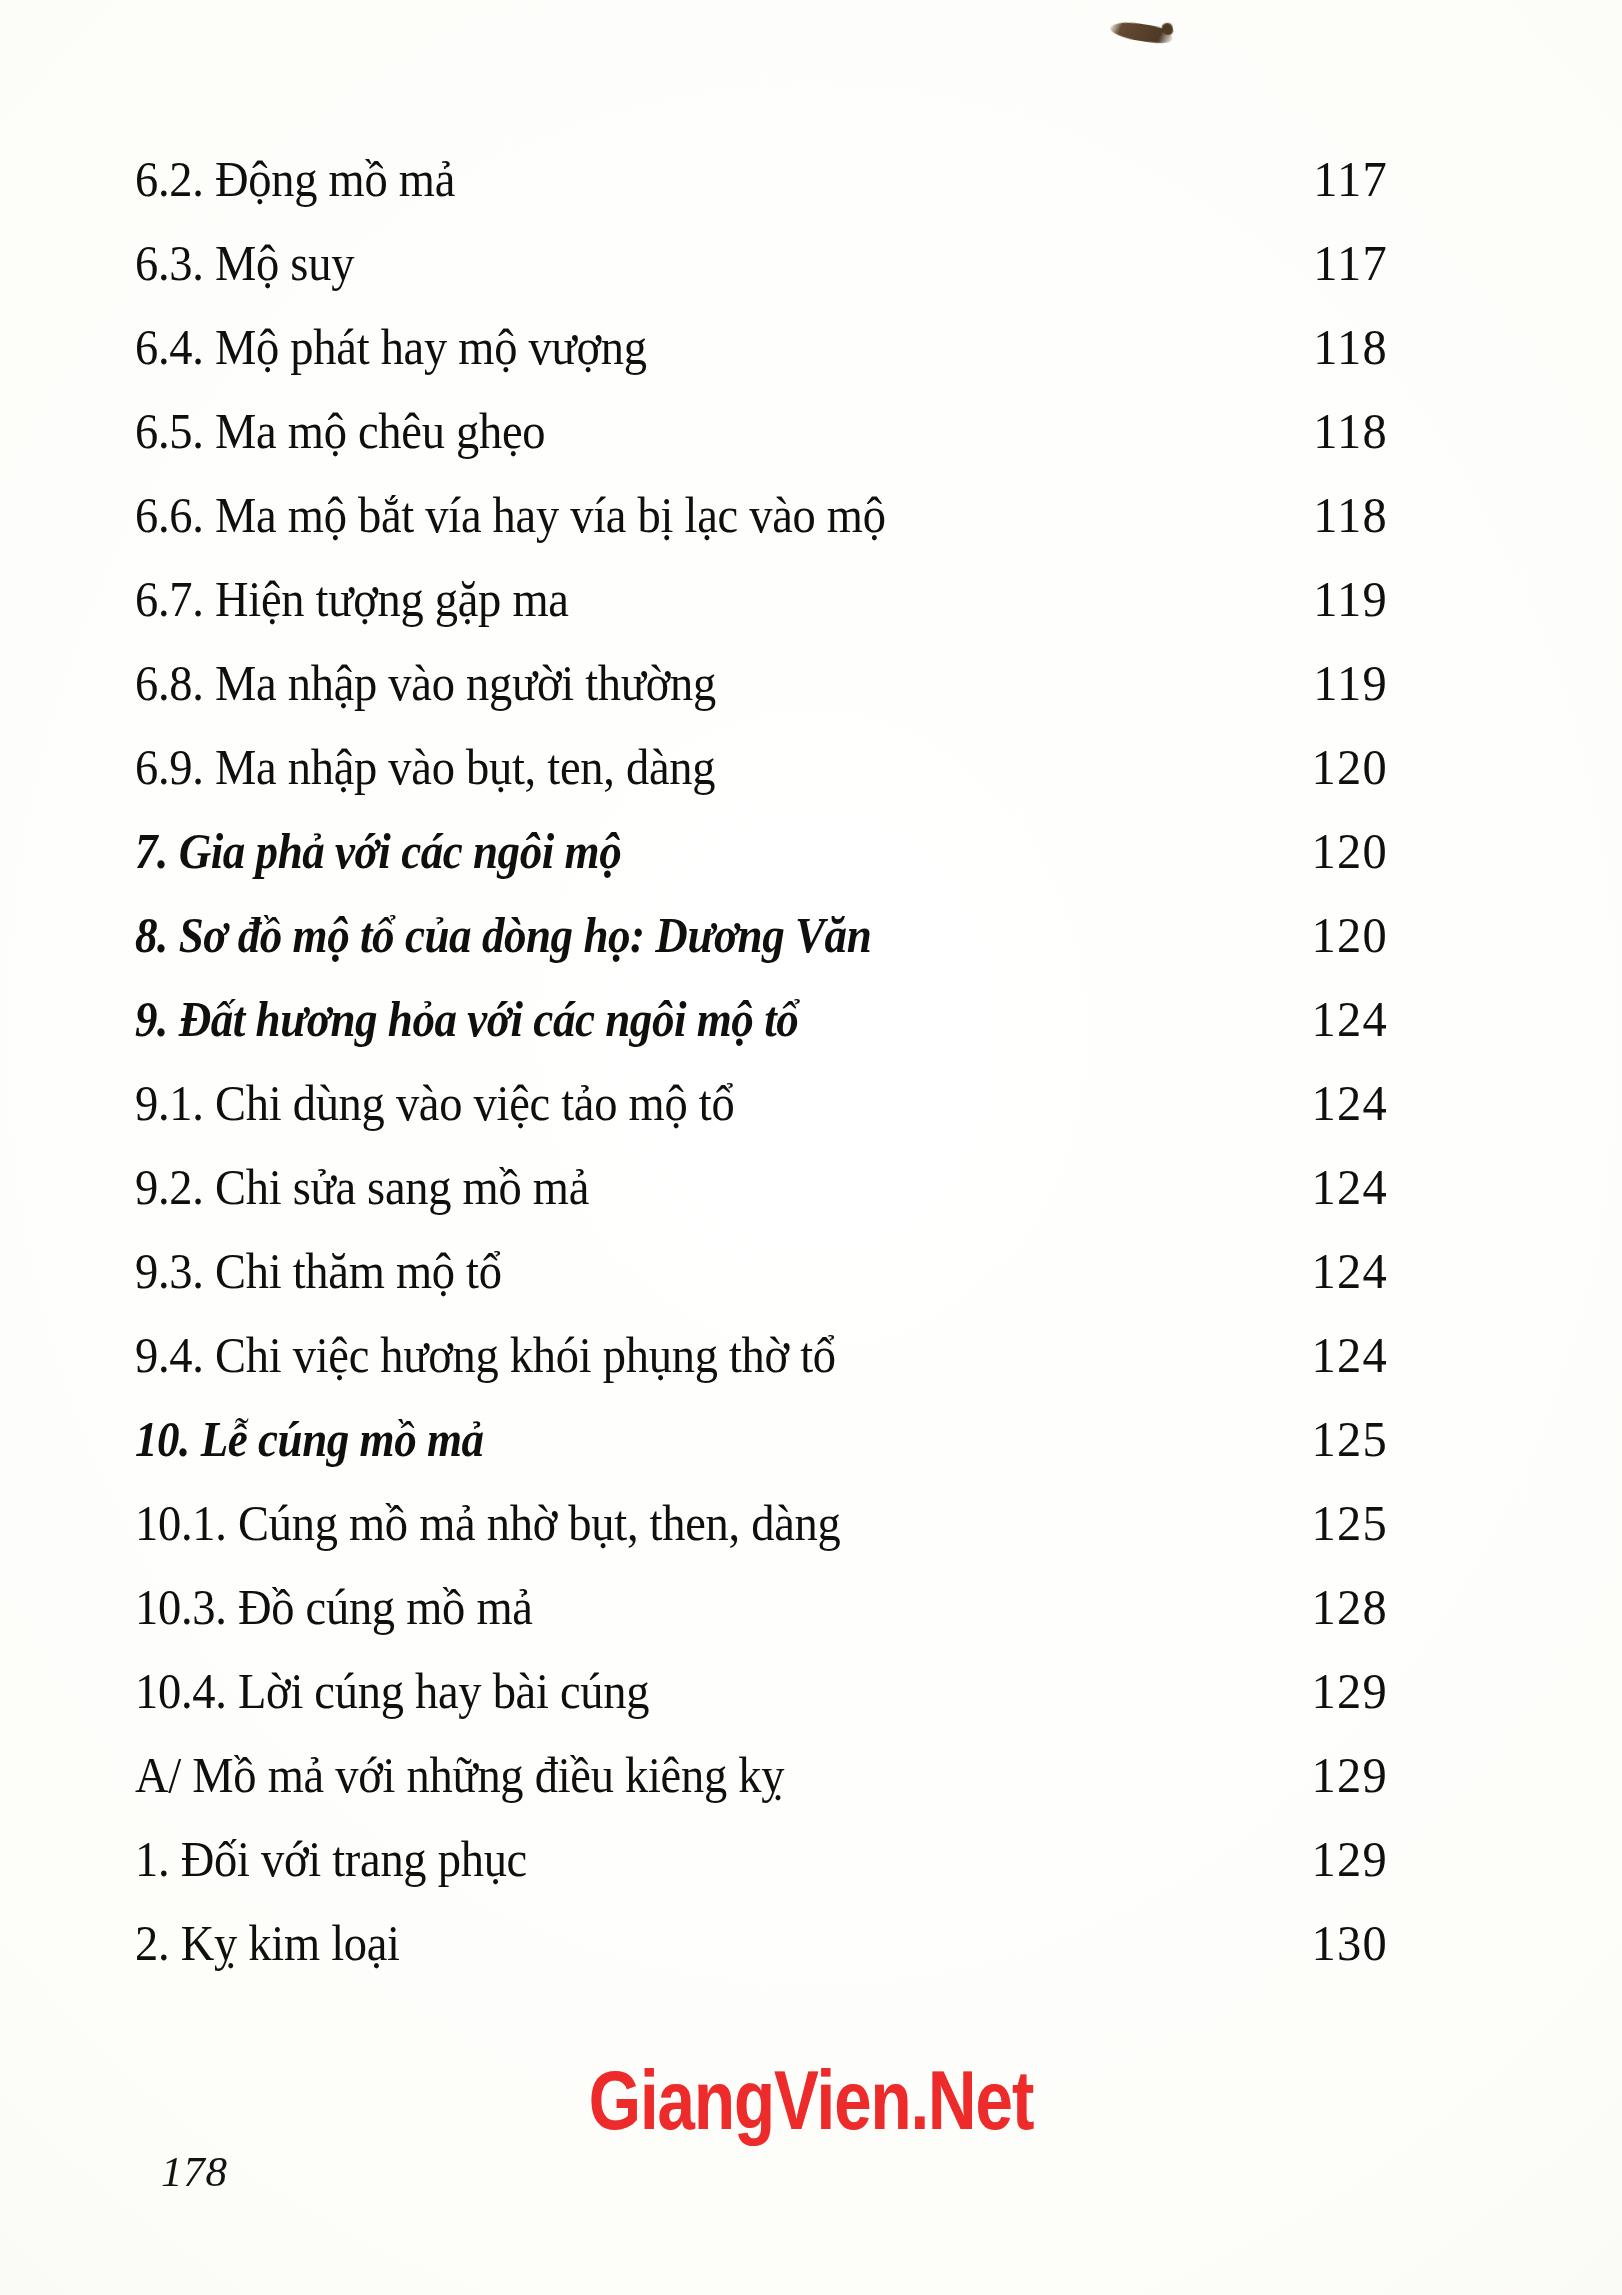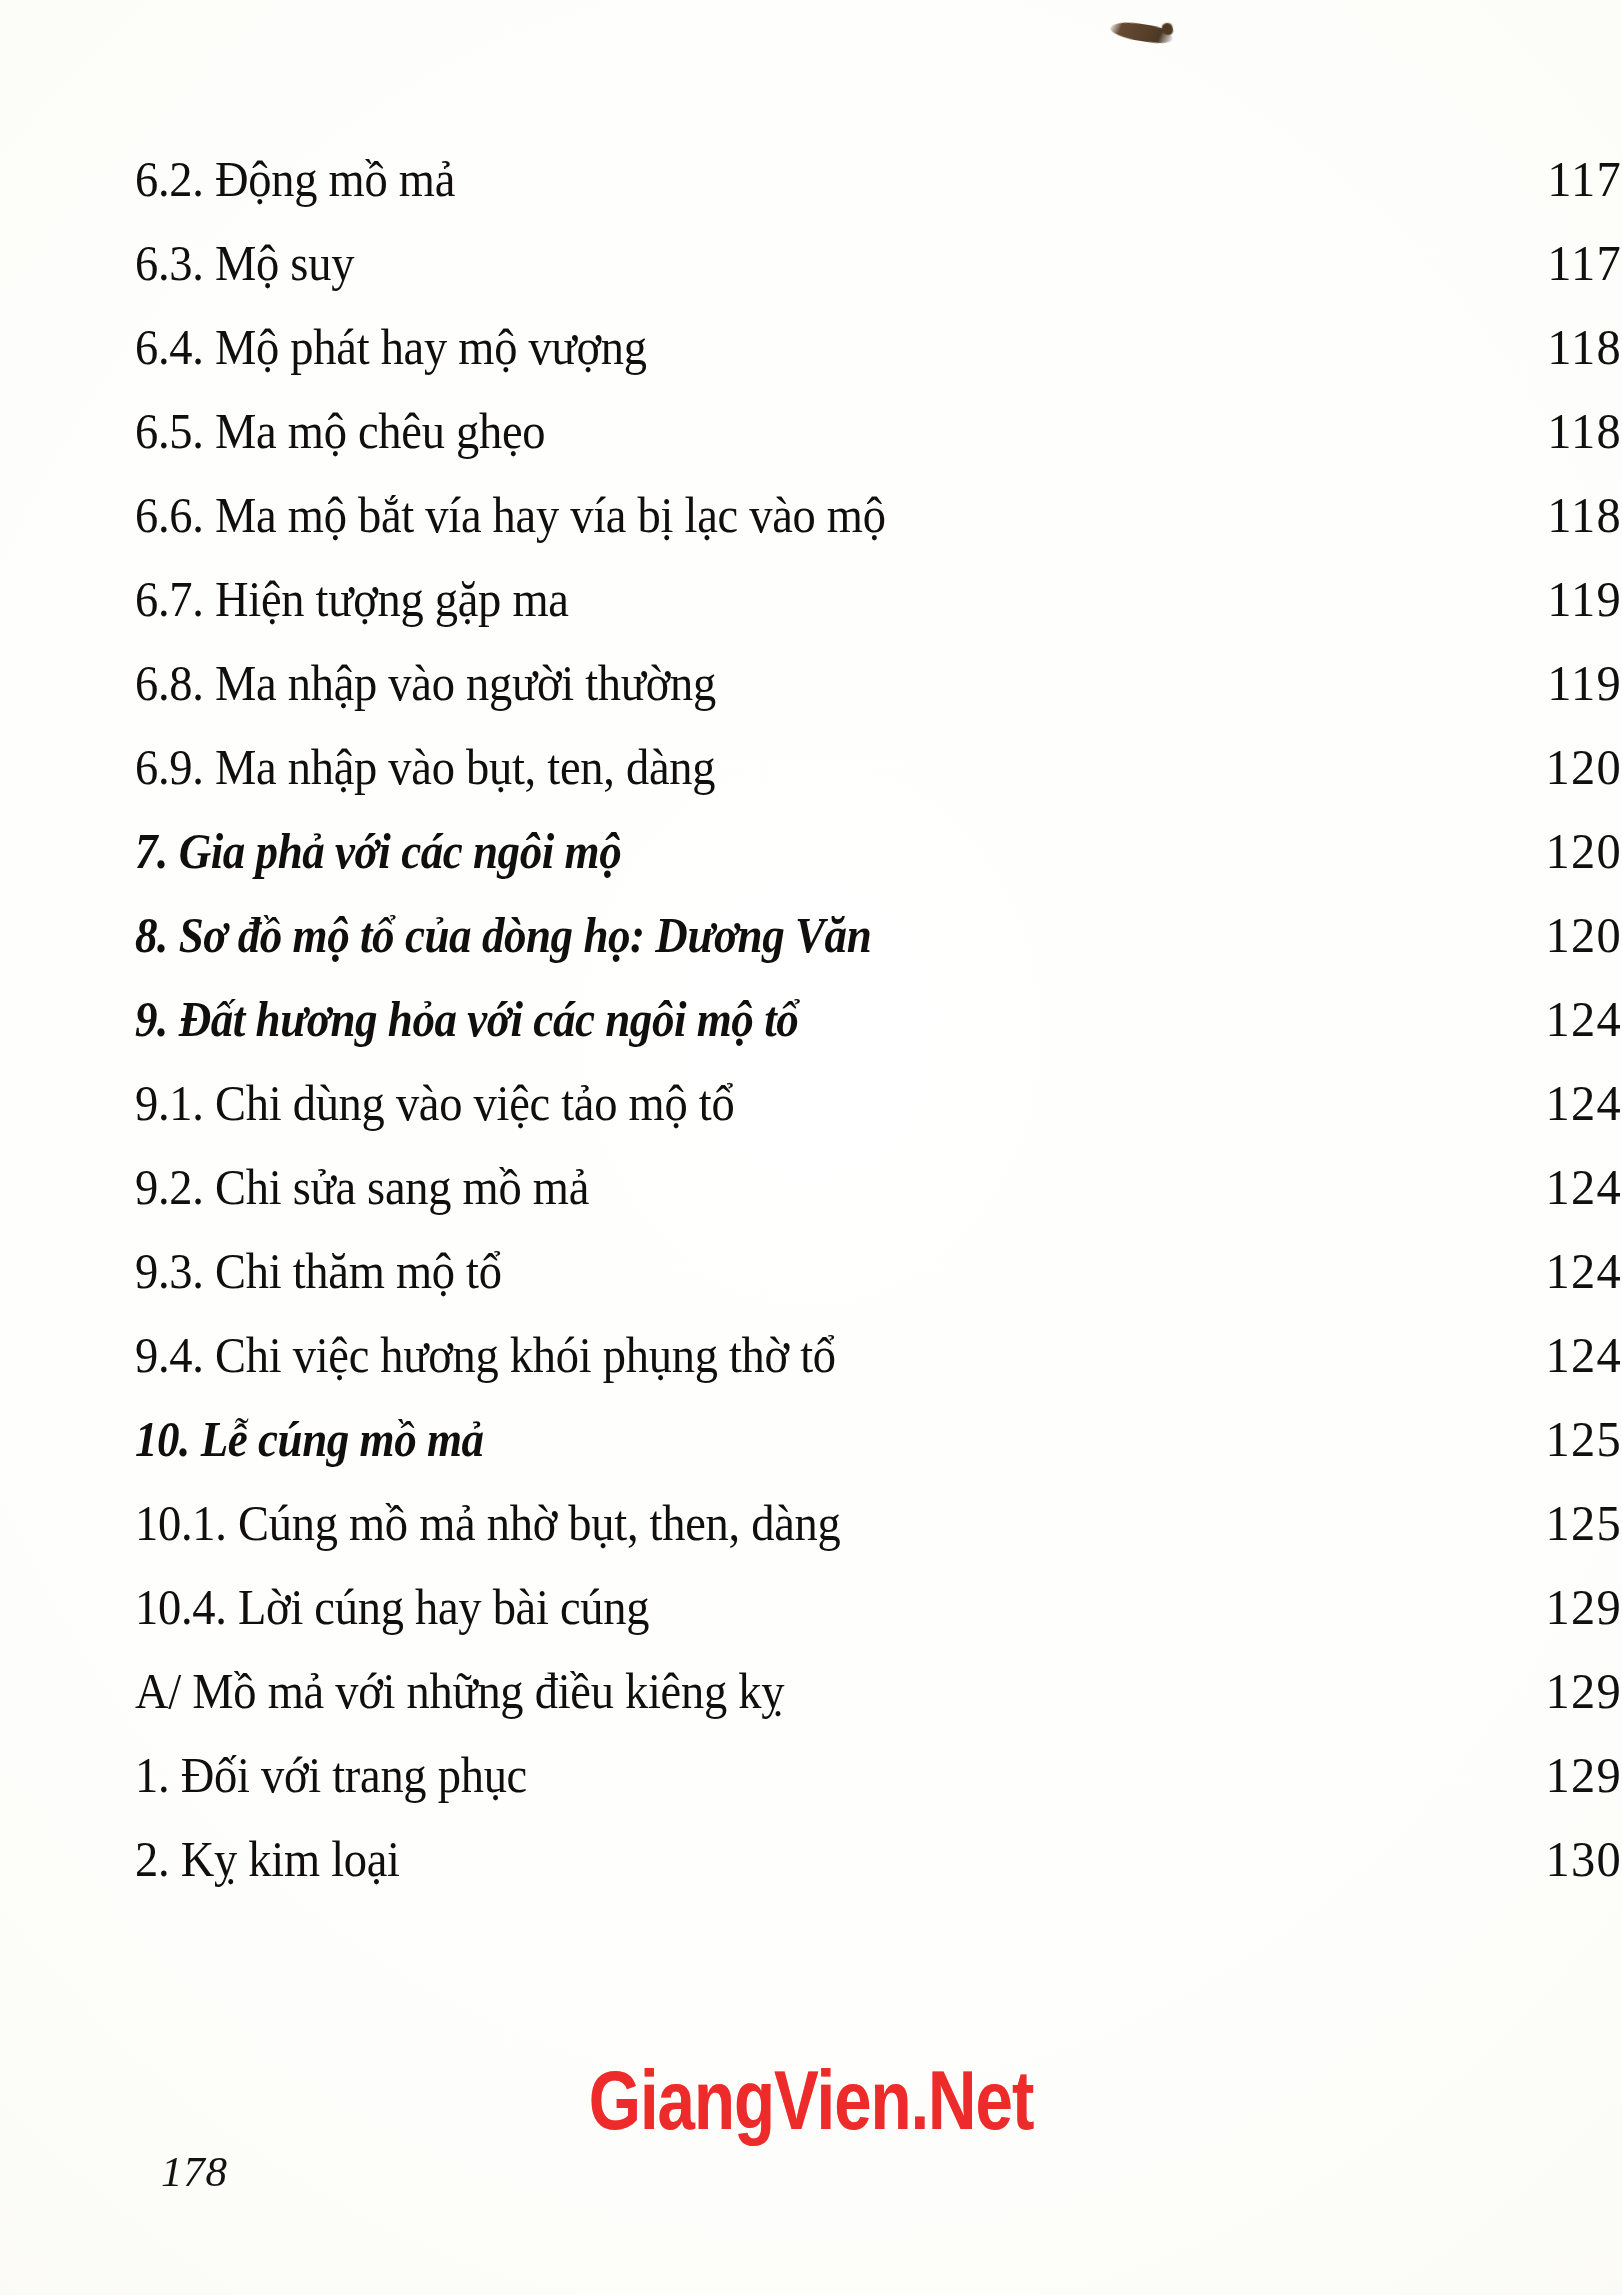--- a/index.html
+++ b/index.html
@@ -53,20 +53,21 @@
     left: 0;
     top: 154px;
     width: 1622px;
   }
 
   .toc-row {
     display: flex;
     align-items: baseline;
     height: 84px;
     padding-left: 135px;
+    padding-right: 234px;
   }
 
   .toc-title {
     flex: 1 1 auto;
     font-size: 50px;
     line-height: 1;
     color: #100f0d;
     white-space: nowrap;
     letter-spacing: -0.3px;
     transform: scaleX(0.93);
@@ -191,20 +192,24 @@
       </div>
       <div class="toc-row heading">
         <span class="toc-title">10. Lễ cúng mồ mả</span>
         <span class="toc-page">125</span>
       </div>
       <div class="toc-row">
         <span class="toc-title">10.1. Cúng mồ mả nhờ bụt, then, dàng</span>
         <span class="toc-page">125</span>
       </div>
       <div class="toc-row">
+        <span class="toc-title">10.3. Đồ cúng mồ mả</span>
+        <span class="toc-page">128</span>
+      </div>
+      <div class="toc-row">
         <span class="toc-title">10.4. Lời cúng hay bài cúng</span>
         <span class="toc-page">129</span>
       </div>
       <div class="toc-row">
         <span class="toc-title">A/ Mồ mả với những điều kiêng kỵ</span>
         <span class="toc-page">129</span>
       </div>
       <div class="toc-row">
         <span class="toc-title">1. Đối với trang phục</span>
         <span class="toc-page">129</span>

